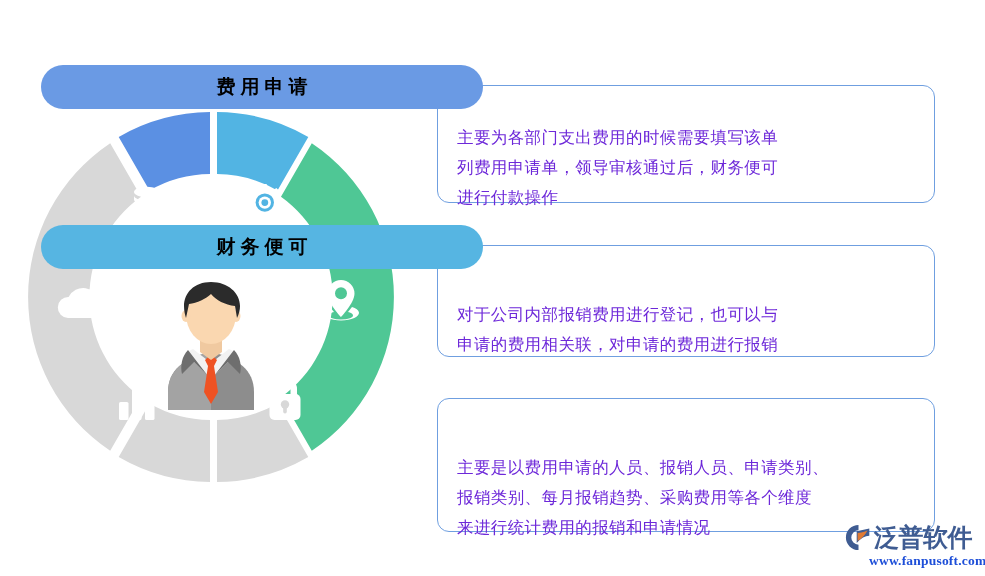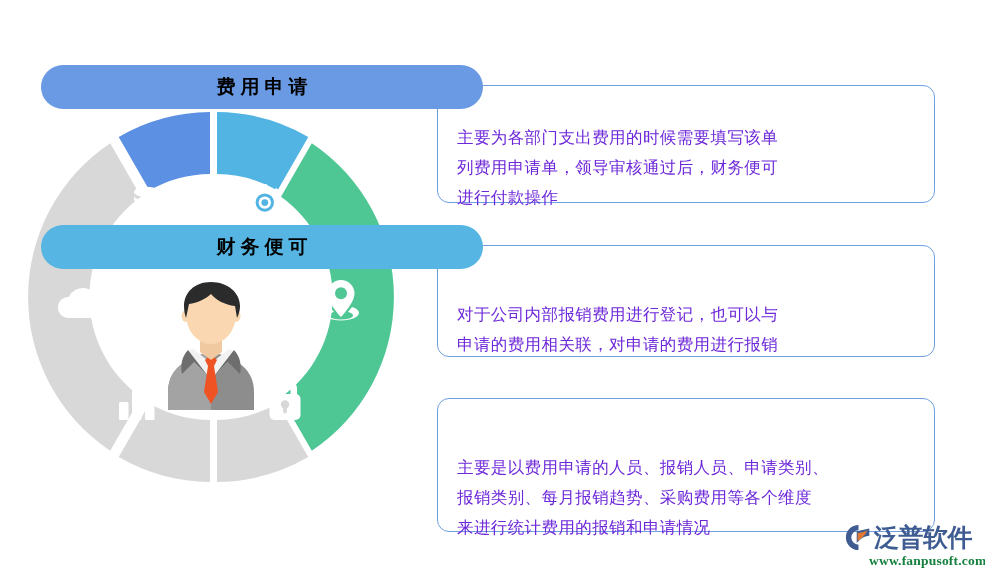--- a/index.html
+++ b/index.html
@@ -47,21 +47,21 @@
   
   #logo{position:absolute;left:845px;top:524px;width:132px;height:46px;}
   #logo-row{display:flex;align-items:flex-start;height:30px;}
   #logo-mark{width:27px;height:27px;flex:0 0 27px;margin-right:2px;}
   #logo-text{
     font-family:"DejaVu Sans","Liberation Sans",sans-serif;
     font-size:25px;font-weight:bold;color:#3f5c92;letter-spacing:-.5px;line-height:27px;
   }
   #logo-url{
     font-family:"Liberation Serif","DejaVu Serif",serif;
-    font-size:13.5px;font-weight:bold;color:#15803d;
+    font-size:13.5px;font-weight:bold;color:#1d4ed8;
     letter-spacing:.2px;margin-top:-1px;margin-left:24px;
   }
 </style>
 </head>
 <body>
 
 <div id="stage">
 
   <div id="donut-wrap">
     <svg id="donut-svg" viewBox="0 0 390 390" xmlns="http://www.w3.org/2000/svg">

